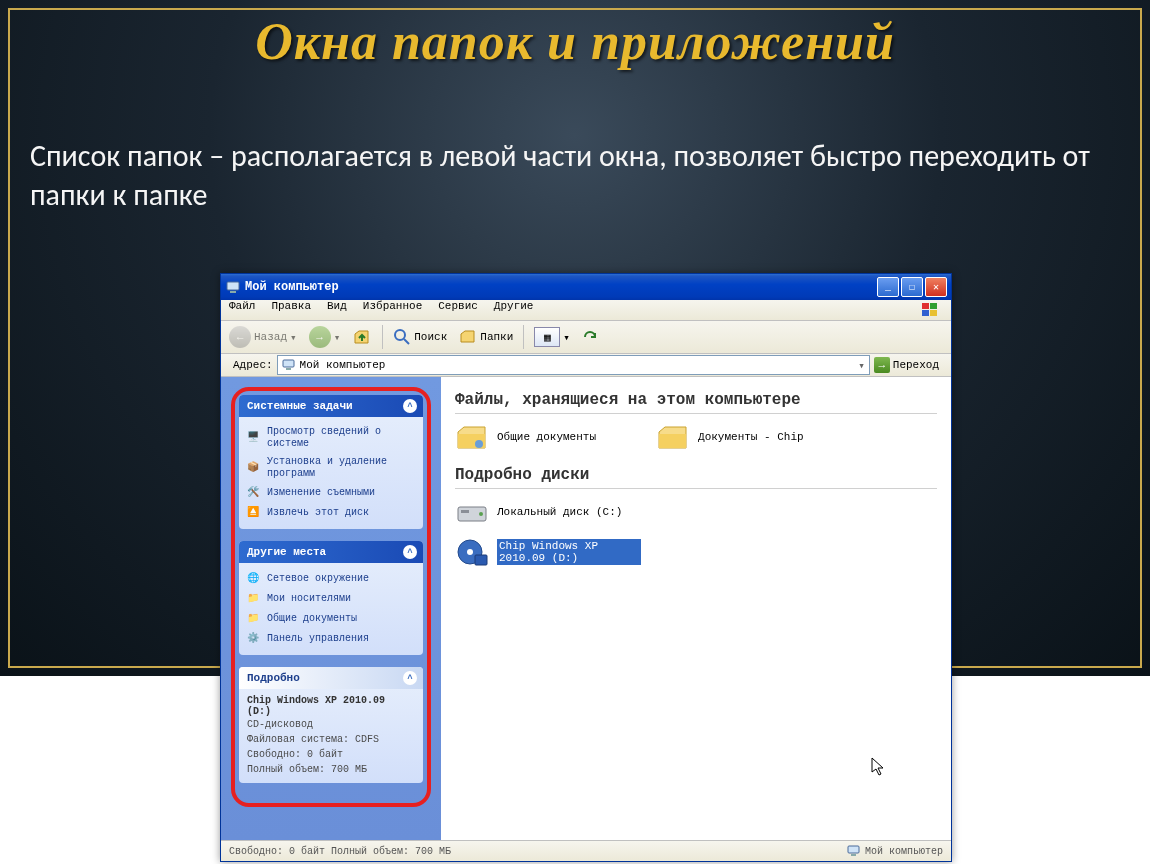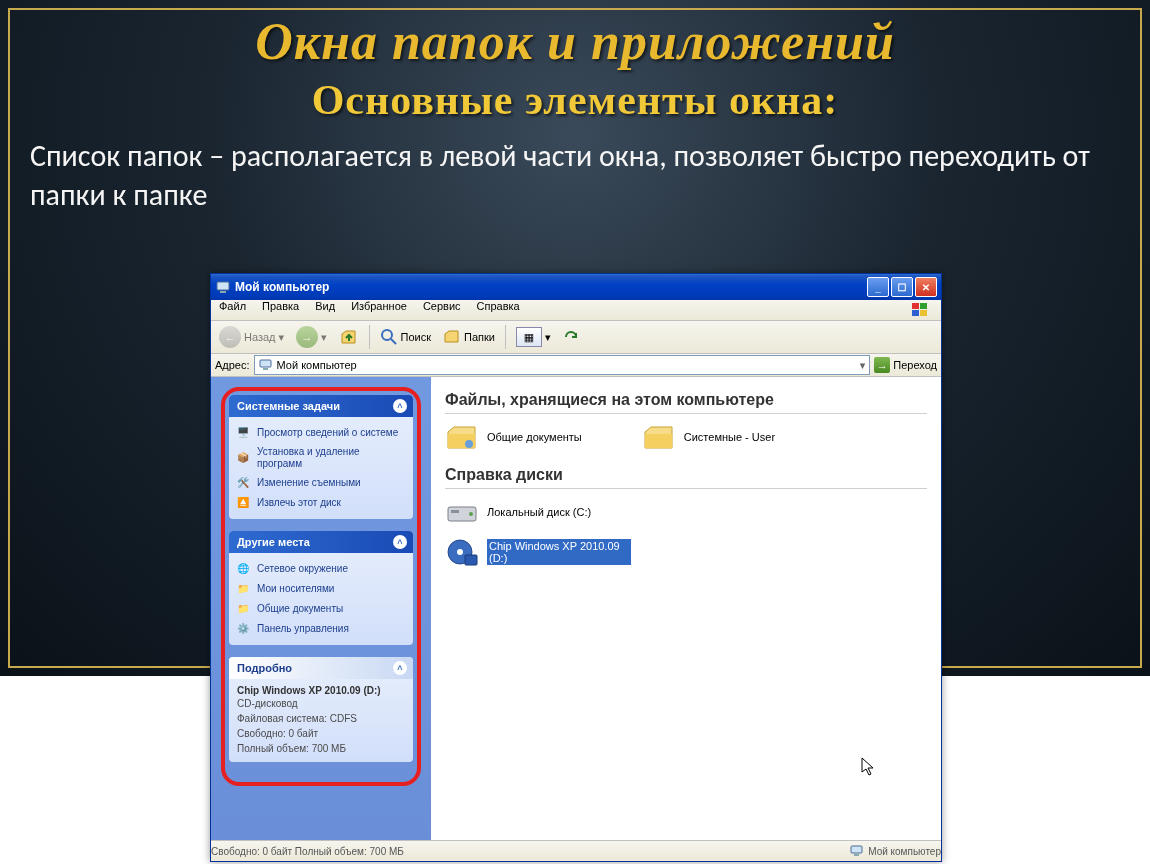--- a/index.html
+++ b/index.html
@@ -2,38 +2,38 @@
 <html><head>
 <meta charset="utf-8">
 <style>
 html,body{margin:0;padding:0;width:1150px;height:864px;font-family:"Segoe UI",Tahoma,sans-serif;overflow:hidden;}
 .slide{position:relative;width:1150px;height:676px;background:radial-gradient(ellipse at 50% 20%,#3a4a5a 0%,#1a2530 45%,#0a1218 100%);}
 .frame{position:absolute;left:8px;top:8px;right:8px;bottom:8px;border:2px solid #c9a94d;}
 .title-main{position:absolute;left:0;right:0;top:12px;text-align:center;font-size:52px;font-weight:bold;color:#e8b92e;font-family:Georgia,"Times New Roman",serif;font-style:italic;letter-spacing:1px;text-shadow:2px 2px 3px rgba(0,0,0,0.6);}
 .title-sub{position:absolute;left:0;right:0;top:76px;text-align:center;font-size:42px;font-weight:bold;color:#f0c838;font-family:Georgia,"Times New Roman",serif;letter-spacing:1px;text-shadow:2px 2px 3px rgba(0,0,0,0.6);}
 .body-text{position:absolute;left:30px;top:136px;right:60px;color:#f5f5f5;font-size:30px;line-height:1.3;font-family:Calibri,sans-serif;}
 .body-text .bold{font-weight:normal;}
-.xp-window{position:absolute;left:210px;top:273px;width:730px;background:#ece9d8;border:1px solid #003399;box-shadow:0 0 8px rgba(0,0,0,.4);font-family:Liberation Sans, sans-serif;font-size:11px;}
+.xp-window{position:absolute;left:220px;top:273px;width:730px;background:#ece9d8;border:1px solid #003399;box-shadow:0 0 8px rgba(0,0,0,.4);font-family:Liberation Mono, monospace;font-size:11px;}
 .xp-titlebar{height:26px;background:linear-gradient(to bottom,#2a6dd4 0%,#1e56c2 8%,#0041c4 40%,#003ab7 88%,#0034aa 100%);display:flex;align-items:center;color:#fff;padding-left:4px;}
 .xp-titlebar .ticon{width:16px;height:16px;margin-right:4px;display:flex;align-items:center;justify-content:center;}
 .xp-titlebar .ttext{font-weight:bold;font-size:12px;flex:1;}
 .win-controls{display:flex;gap:2px;padding-right:4px;}
 .win-btn{width:20px;height:18px;border:1px solid #fff;border-radius:2px;display:flex;align-items:center;justify-content:center;font-size:10px;font-weight:bold;}
 .win-btn.min,.win-btn.max{background:linear-gradient(#6a9df0,#2b6ad0);}
 .win-btn.close{background:linear-gradient(#f08060,#d03020);color:#fff;}
 .xp-menubar{height:20px;background:linear-gradient(#f6f5ee,#ece9d8);border-bottom:1px solid #c0c0c0;display:flex;align-items:flex-start;font-size:11px;position:relative;}
 .xp-menubar span{padding:0 8px;}
 .xp-flag{position:absolute;right:4px;top:2px;width:18px;height:16px;}
 .xp-toolbar{height:32px;background:linear-gradient(#f6f5ee,#ece9d8);border-bottom:1px solid #c0c0c0;display:flex;align-items:center;gap:4px;padding:0 4px;font-size:11px;}
 .tool-btn{display:flex;align-items:center;gap:3px;padding:2px 4px;}
 .tool-btn.disabled{opacity:.5;}
 .nav-circle{width:22px;height:22px;border-radius:50%;background:linear-gradient(#7fb850,#4a8a20);display:flex;align-items:center;justify-content:center;color:#fff;font-weight:bold;}
 .nav-circle.back{background:linear-gradient(#c0c0c0,#909090);}
 .sep{width:1px;height:24px;background:#c0c0c0;margin:0 2px;}
-.addr-bar{height:22px;background:linear-gradient(#f6f5ee,#ece9d8);border-bottom:1px solid #c0c0c0;display:flex;align-items:center;padding:0 4px;gap:4px;font-size:11px;}
+.addr-bar{height:22px;background:linear-gradient(#f6f5ee,#ece9d8);border-bottom:1px solid #c0c0c0;display:flex;align-items:center;padding:0 12px;gap:4px;font-size:11px;}
 .addr-input{flex:1;height:18px;border:1px solid #7f9db9;background:#fff;display:flex;align-items:center;padding:0 4px;gap:4px;}
 .go-btn{display:flex;align-items:center;gap:3px;}
 .go-arrow{width:16px;height:16px;background:linear-gradient(#7fb850,#4a8a20);border-radius:2px;display:flex;align-items:center;justify-content:center;color:#fff;}
 .xp-body{display:flex;height:463px;background:#bef264;}
 .xp-side{width:200px;background:linear-gradient(to bottom,#7199e0 0%,#6a8fd8 100%);padding:10px 10px;}
 .highlight{border:4px solid #e62020;border-radius:18px;padding:4px 4px 8px;}
 .side-panel{background:linear-gradient(#e7effc,#d2dffa);border-radius:4px;margin-bottom:12px;overflow:hidden;}
 .side-panel .ph{background:linear-gradient(to right,#fff 0%,#c8d8f3 100%);height:22px;display:flex;align-items:center;padding:0 8px;color:#1c3e8c;font-weight:bold;font-size:11px;position:relative;}
 .side-panel.dark .ph{background:linear-gradient(to right,#2e6bd0,#1a4ab5);color:#fff;}
 .ph-chev{position:absolute;right:6px;width:14px;height:14px;border-radius:50%;background:#fff;color:#3a6dc0;font-size:9px;display:flex;align-items:center;justify-content:center;}
@@ -42,32 +42,31 @@
 .task-link .ticon{width:14px;height:14px;flex-shrink:0;display:flex;align-items:center;justify-content:center;}
 .detail-line{font-size:10px;color:#4a4a4a;padding:2px 0;}
 .detail-title{font-weight:bold;color:#333;font-size:10px;}
 .xp-content{flex:1;background:#fff;padding:10px 14px;position:relative;}
 .section-hdr{font-weight:bold;font-size:16px;color:#333;padding:4px 0;border-bottom:1px solid #d0d0d0;margin-bottom:8px;margin-top:6px;}
 .items-row{display:flex;gap:60px;flex-wrap:wrap;margin-bottom:10px;}
 .fitem{display:flex;align-items:center;gap:8px;font-size:11px;}
 .fitem .flabel{max-width:140px;}
 .fitem.sel .flabel{background:#316ac5;color:#fff;padding:1px 2px;}
 .cursor{position:absolute;left:430px;top:380px;font-size:16px;}
-.xp-status{height:20px;background:linear-gradient(#f6f5ee,#ece9d8);border-top:1px solid #c0c0c0;display:flex;align-items:center;font-size:10px;color:#555;padding:0 0;}
+.xp-status{height:20px;background:linear-gradient(#f6f5ee,#ece9d8);border-top:1px solid #c0c0c0;display:flex;align-items:center;font-size:10px;color:#555;padding:0 8px;}
 .status-right{margin-left:auto;display:flex;align-items:center;gap:4px;}
 svg{display:block;}
 .views-ic{width:24px;height:18px;border:1px solid #88a;background:linear-gradient(#fff,#dde6f5);display:flex;align-items:center;justify-content:center;}
 </style>
 </head>
 <body>
 
 <div class="slide">
   <div class="frame"></div>
   <div class="title-main">Окна папок и приложений</div>
-  <div class="title-sub">Основные элементы окна:</div>
   <div class="body-text">
     <span class="bold">Список папок</span><span> – располагается в левой части окна, позволяет быстро переходить от папки к папке</span>
   </div>
 
   <div class="xp-window">
 
     <div class="xp-titlebar">
       <span class="ticon">
         <svg width="16" height="16">
             <rect x="2" y="3" width="12" height="8" rx="1" fill="#cfe3f7" stroke="#4a6a9a"></rect>
@@ -81,21 +80,21 @@
         <div class="win-btn close">✕</div>
       </div>
     </div>
 
     <div class="xp-menubar">
       <span>Файл</span>
       <span>Правка</span>
       <span>Вид</span>
       <span>Избранное</span>
       <span>Сервис</span>
-      <span>Справка</span>
+      <span>Другие</span>
       <span class="xp-flag">
         <svg width="18" height="16">
             <rect x="1" y="1" width="7" height="6" fill="#e03030"></rect>
             <rect x="9" y="1" width="7" height="6" fill="#30a030"></rect>
             <rect x="1" y="8" width="7" height="6" fill="#3060d0"></rect>
             <rect x="9" y="8" width="7" height="6" fill="#e8c030"></rect>
           </svg>
       </span>
     </div>
 
@@ -236,24 +235,24 @@
                 <path d="M3 12 H30 V26 H3 Z" fill="#f5d060"></path>
                 <circle cx="24" cy="22" r="4" fill="#6a9ed8"></circle>
               </svg>
             <span class="flabel">Общие документы</span>
           </div>
           <div class="fitem">
             <svg width="34" height="30">
                 <path d="M3 10 L9 5 H30 V26 H3 Z" fill="#f7dc8a" stroke="#caa22f"></path>
                 <path d="M3 12 H30 V26 H3 Z" fill="#f5d060"></path>
               </svg>
-            <span class="flabel">Системные - User</span>
-          </div>
-        </div>
-        <div class="section-hdr">Справка диски</div>
+            <span class="flabel">Документы - Chip</span>
+          </div>
+        </div>
+        <div class="section-hdr">Подробно диски</div>
         <div class="items-row">
           <div class="fitem">
             <svg width="34" height="30">
                 <rect x="3" y="10" width="28" height="14" rx="2" fill="#d0d4da" stroke="#7a7e86"></rect>
                 <rect x="6" y="13" width="8" height="3" fill="#8a8e96"></rect>
                 <circle cx="26" cy="17" r="2" fill="#5aa050"></circle>
               </svg>
             <span class="flabel">Локальный диск (C:)</span>
           </div>
         </div>

